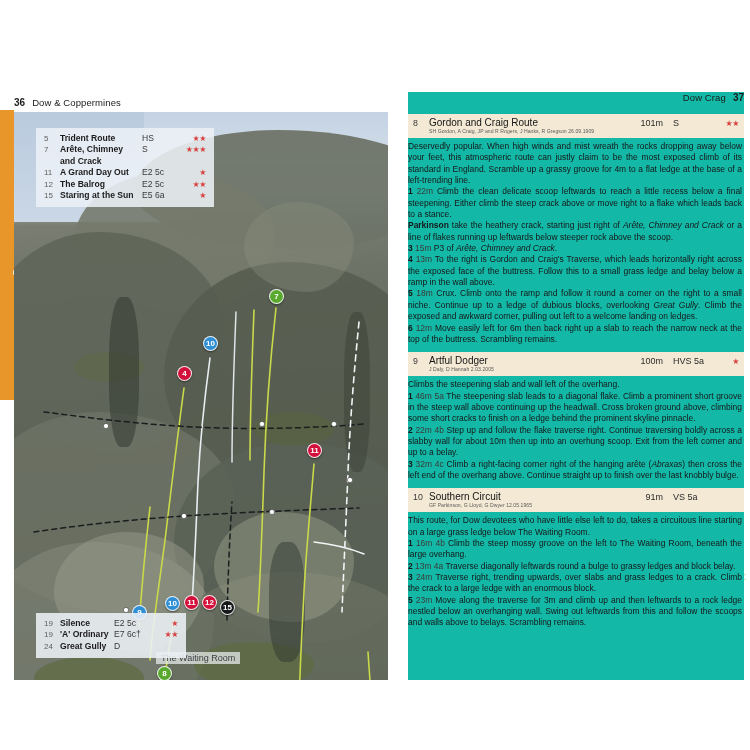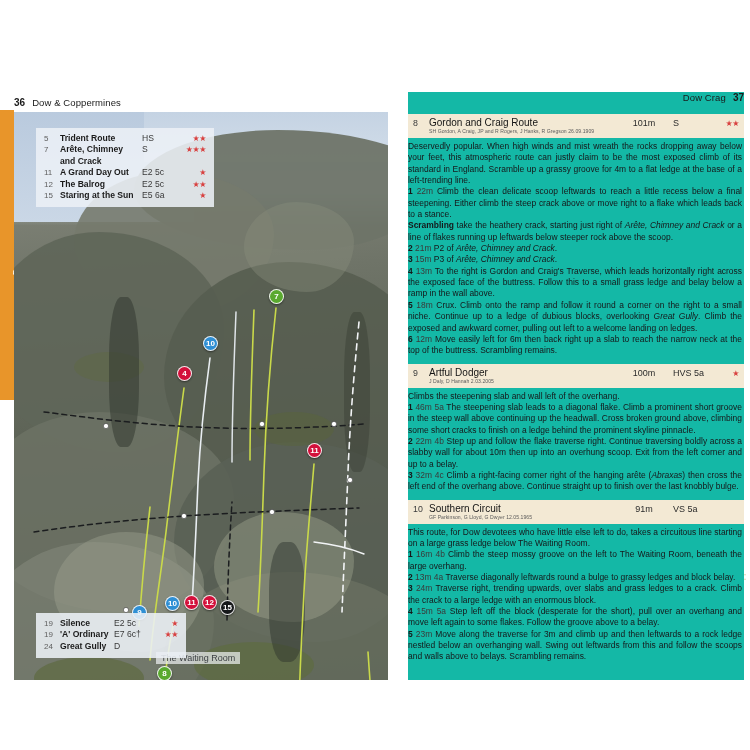--- a/index.html
+++ b/index.html
@@ -112,21 +112,21 @@
 
   .rbody { position: absolute; left: 0; top: 22px; width: 336px; }
 
   .route-head {
     background: #f3e9d4; padding: 3px 5px 3px 5px; margin-bottom: 3px;
     display: block;
   }
   .rh-line { display: flex; align-items: baseline; }
   .rh-num { width: 16px; flex: 0 0 16px; font-size: 8.8px; color: #3b3b3b; }
   .rh-name { flex: 1; font-weight: normal; font-size: 10px; color: #141414; }
-  .rh-len { width: 38px; flex: 0 0 38px; text-align: center; font-size: 9px; color: #2b2b2b; }
+  .rh-len { width: 38px; flex: 0 0 38px; text-align: right; font-size: 9px; color: #2b2b2b; }
   .rh-grade { width: 50px; flex: 0 0 50px; text-align: left; padding-left: 10px; font-size: 9px; color: #2b2b2b; }
   .rh-stars { width: 26px; flex: 0 0 26px; text-align: right; color: #d8403f; font-size: 8px; letter-spacing: -.4px; }
   .rh-fa { font-size: 5.1px; color: #5a5a5a; padding-left: 16px; line-height: 7px; letter-spacing: .05px; }
 
   .para {
     font-size: 8.45px; line-height: 11.35px; color: #16181a;
     text-align: justify; margin-bottom: 0px; padding-right: 2px;
   }
   .para.gap { margin-bottom: 7px; }
   .pnum { font-weight: bold; }
@@ -296,22 +296,21 @@
           <span class="rh-num">8</span>
           <span class="rh-name">Gordon and Craig Route</span>
           <span class="rh-len">101m</span>
           <span class="rh-grade">S</span>
           <span class="rh-stars">★★</span>
         </div>
         <div class="rh-fa">SH Gordon, A Craig, JP and R Rogers, J Hanks, R Gregson 26.09.1909</div>
       </div>
       <p class="para">Deservedly popular. When high winds and mist wreath the rocks dropping away below your feet, this atmospheric route can justly claim to be the most exposed climb of its standard in England. Scramble up a grassy groove for 4m to a flat ledge at the base of a left-trending line.</p>
       <p class="para"><span class="pnum">1</span> <span class="plen">22m</span> <span>Climb the clean delicate scoop leftwards to reach a little recess below a final steepening. Either climb the steep crack above or move right to a flake which leads back to a stance.</span></p>
-      <p class="para"><span class="pnum">Scrambling</span> <span class="plen"></span><span>take the heathery crack, starting just right of <i>Arête, Chimney and Crack</i> or a line of flakes running up leftwards below steeper rock above the scoop.</span></p>
-      <p class="para"><span class="pnum">2</span> <span class="plen">21m</span> <span>P2 of <i>Arête, Chimney and Crack</i>.</span></p>
+      <p class="para"><span class="pnum">Parkinson</span> <span class="plen"></span><span>take the heathery crack, starting just right of <i>Arête, Chimney and Crack</i> or a line of flakes running up leftwards below steeper rock above the scoop.</span></p>
       <p class="para"><span class="pnum">3</span> <span class="plen">15m</span> <span>P3 of <i>Arête, Chimney and Crack</i>.</span></p>
       <p class="para"><span class="pnum">4</span> <span class="plen">13m</span> <span>To the right is Gordon and Craig's Traverse, which leads horizontally right across the exposed face of the buttress. Follow this to a small grass ledge and belay below a ramp in the wall above.</span></p>
       <p class="para"><span class="pnum">5</span> <span class="plen">18m</span> <span>Crux. Climb onto the ramp and follow it round a corner on the right to a small niche. Continue up to a ledge of dubious blocks, overlooking <i>Great Gully</i>. Climb the exposed and awkward corner, pulling out left to a welcome landing on ledges.</span></p>
       <p class="para gap"><span class="pnum">6</span> <span class="plen">12m</span> <span>Move easily left for 6m then back right up a slab to reach the narrow neck at the top of the buttress. Scrambling remains.</span></p>
 
       <div class="route-head">
         <div class="rh-line">
           <span class="rh-num">9</span>
           <span class="rh-name">Artful Dodger</span>
           <span class="rh-len">100m</span>
@@ -332,18 +331,17 @@
           <span class="rh-len">91m</span>
           <span class="rh-grade">VS 5a</span>
           <span class="rh-stars"></span>
         </div>
         <div class="rh-fa">GF Parkinson, G Lloyd, G Dwyer 12.05.1965</div>
       </div>
       <p class="para">This route, for Dow devotees who have little else left to do, takes a circuitous line starting on a large grass ledge below The Waiting Room.</p>
       <p class="para"><span class="pnum">1</span> <span class="plen">16m 4b</span> <span>Climb the steep mossy groove on the left to The Waiting Room, beneath the large overhang.</span></p>
       <p class="para"><span class="pnum">2</span> <span class="plen">13m 4a</span> <span>Traverse diagonally leftwards round a bulge to grassy ledges and block belay.</span></p>
       <p class="para"><span class="pnum">3</span> <span class="plen">24m</span> <span>Traverse right, trending upwards, over slabs and grass ledges to a crack. Climb the crack to a large ledge with an enormous block.</span></p>
-      <p class="para"><span class="pnum">4</span> <span class="plen">15m 5a</span> <span>Step left off the block (desperate for the short), pull over an overhang and move left again to some flakes. Follow the groove above to a belay.</span></p>
       <p class="para"><span class="pnum">5</span> <span class="plen">23m</span> <span>Move along the traverse for 3m and climb up and then leftwards to a rock ledge nestled below an overhanging wall. Swing out leftwards from this and follow the scoops and walls above to belays. Scrambling remains.</span></p>
 
     </div>
   </div>
 </div>
 
 </body></html>

